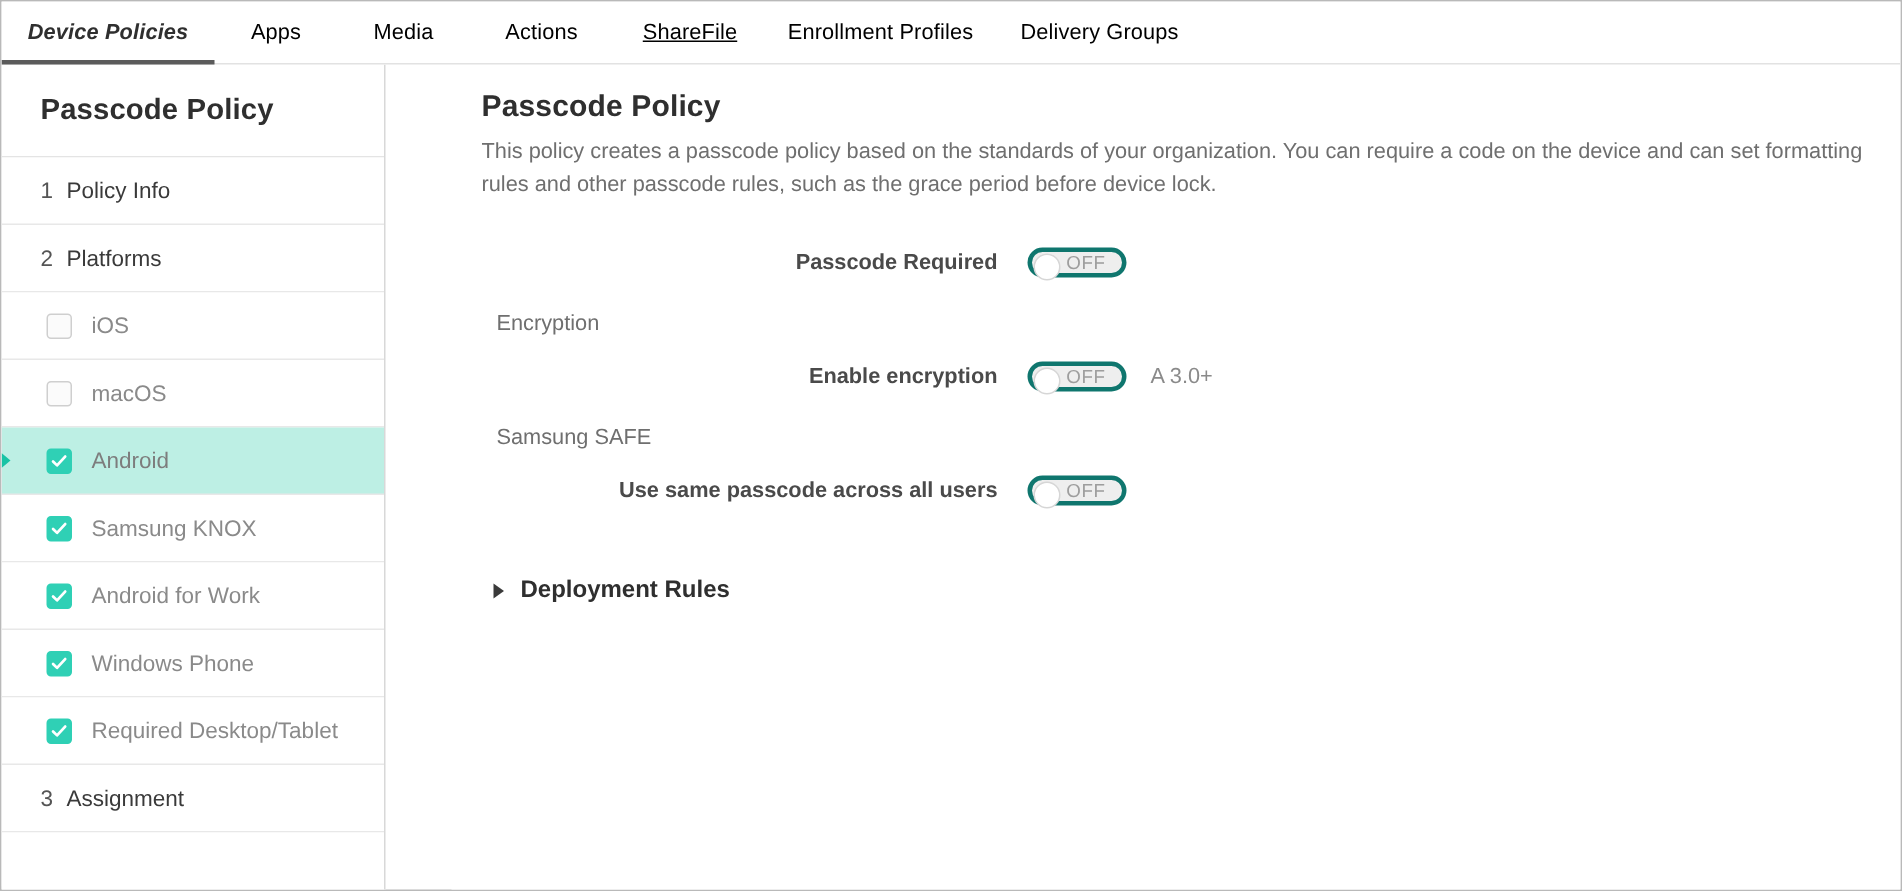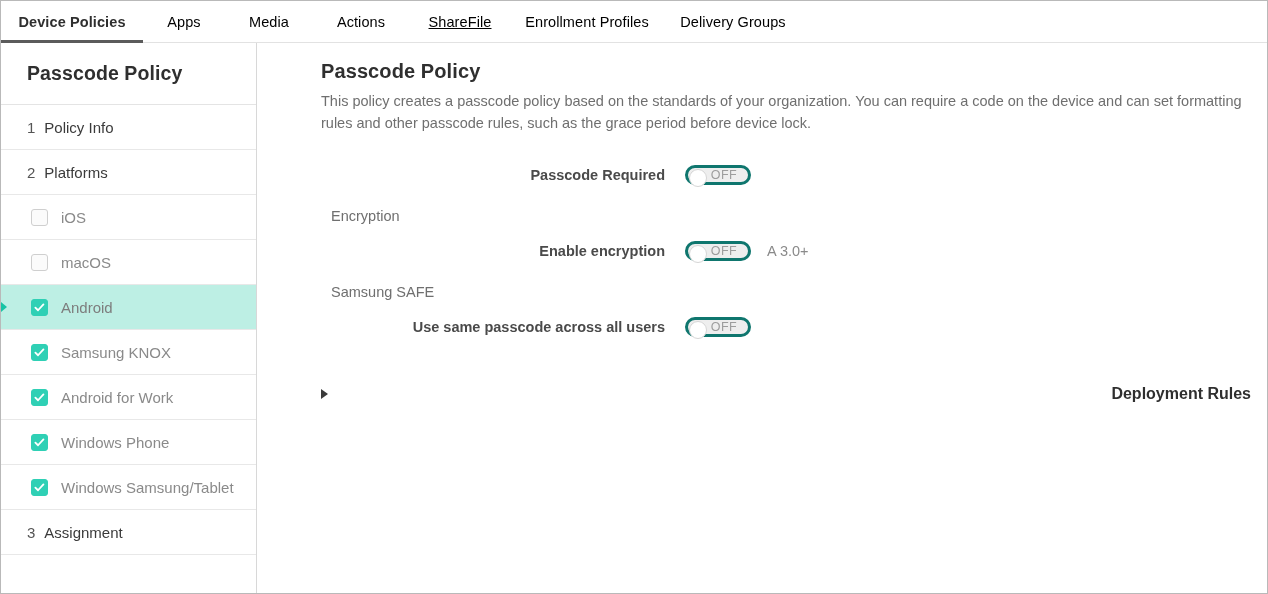--- a/index.html
+++ b/index.html
@@ -235,23 +235,22 @@
     font-size: 12.5px;
     color: #9d9d9d;
     letter-spacing: .4px;
   }
 
   
   .deploy {
     display: flex;
     align-items: center;
     margin-top: 40px;
-    margin-left: 0;
+    margin-left: 8px;
     cursor: pointer;
-    justify-content: space-between;
   }
   .deploy .caret {
     width: 0;
     height: 0;
     border-top: 5px solid transparent;
     border-bottom: 5px solid transparent;
     border-left: 7px solid #3a3a3a;
     margin-right: 11px;
   }
   .deploy .deploy-label {
@@ -259,21 +258,21 @@
     font-weight: bold;
     color: #2f2f2f;
   }
 </style>
 </head>
 <body>
 
 <div id="app">
 
   <div class="tabbar" id="tabbar">
-      <div class="tab active" style="width: 142px;">
+      <div class="tab active" style="width: 142px; font-style: italic;">
         <span>Device Policies</span>
       </div>
       <div class="tab" style="width: 82px;">
         <span>Apps</span>
       </div>
       <div class="tab" style="width: 88px;">
         <span>Media</span>
       </div>
       <div class="tab" style="width: 96px;">
         <span>Actions</span>
@@ -342,21 +341,21 @@
               </svg>
             </span>
             <span>Windows Phone</span>
           </div>
           <div class="side-row platform">
             <span class="cbox on">
               <svg width="11" height="11" viewBox="0 0 12 12">
                 <path d="M1.5 6.2 L4.4 9 L10.3 2.6" stroke="#ffffff" stroke-width="2" fill="none" stroke-linecap="round" stroke-linejoin="round"></path>
               </svg>
             </span>
-            <span>Windows Samsung/Tablet</span>
+            <span>Required Desktop/Tablet</span>
           </div>
           <div class="side-row step">
             <span class="num">3</span>
             <span>Assignment</span>
           </div>
           <div class="side-row blank"></div>
         </div>
     </div>
 
     <div class="main">

